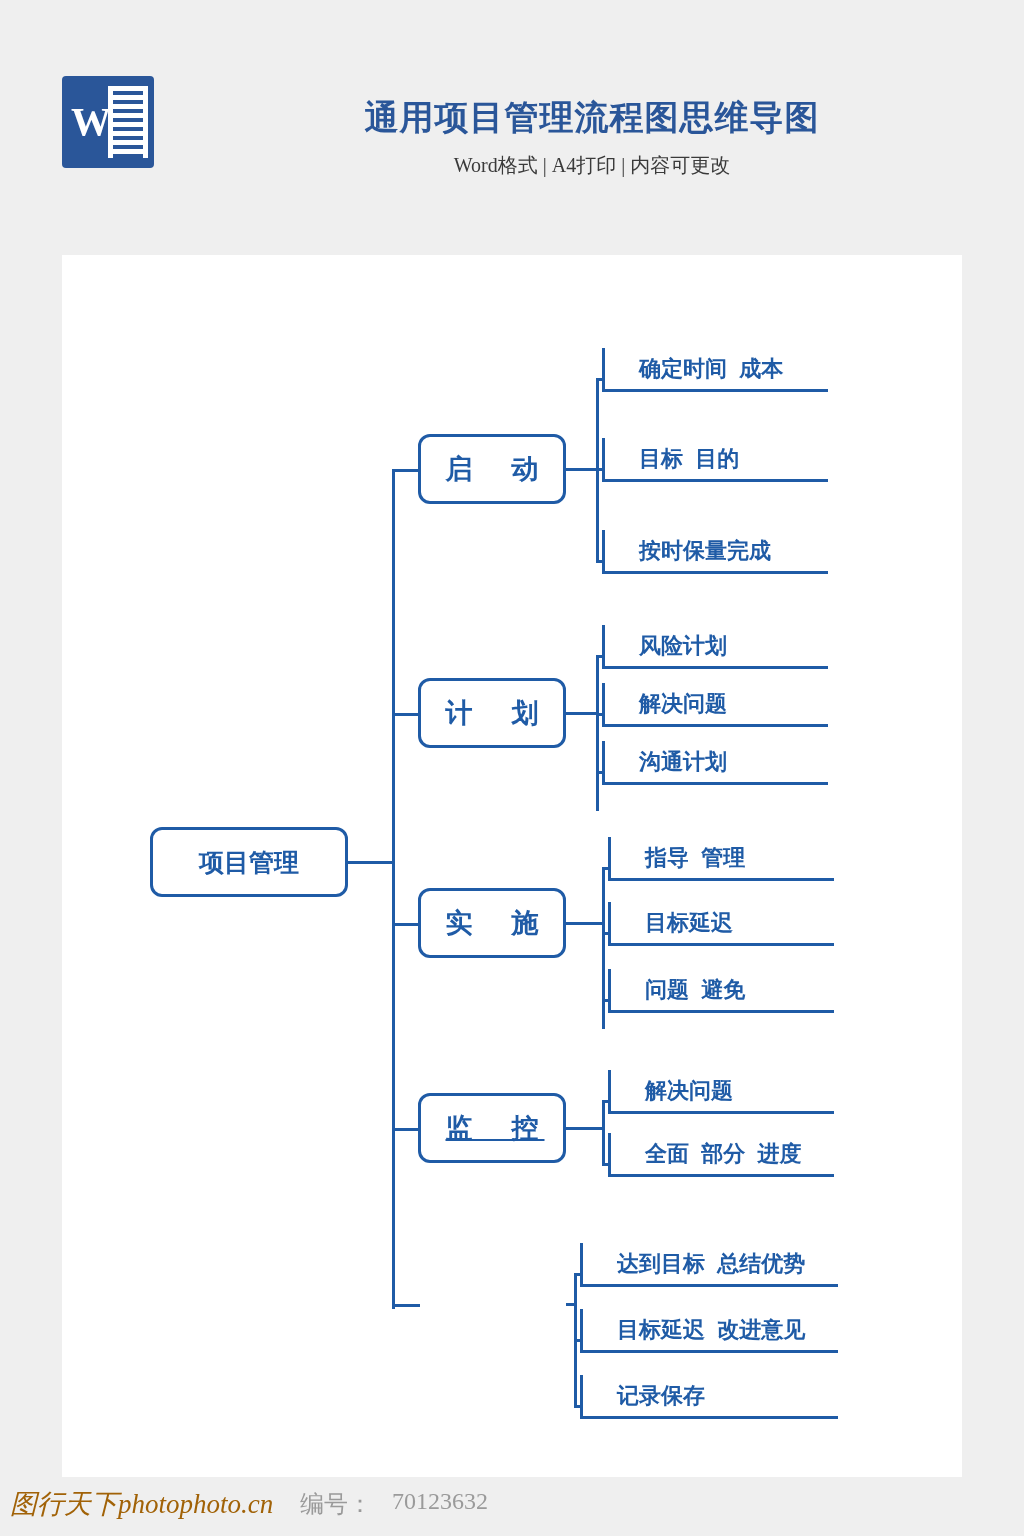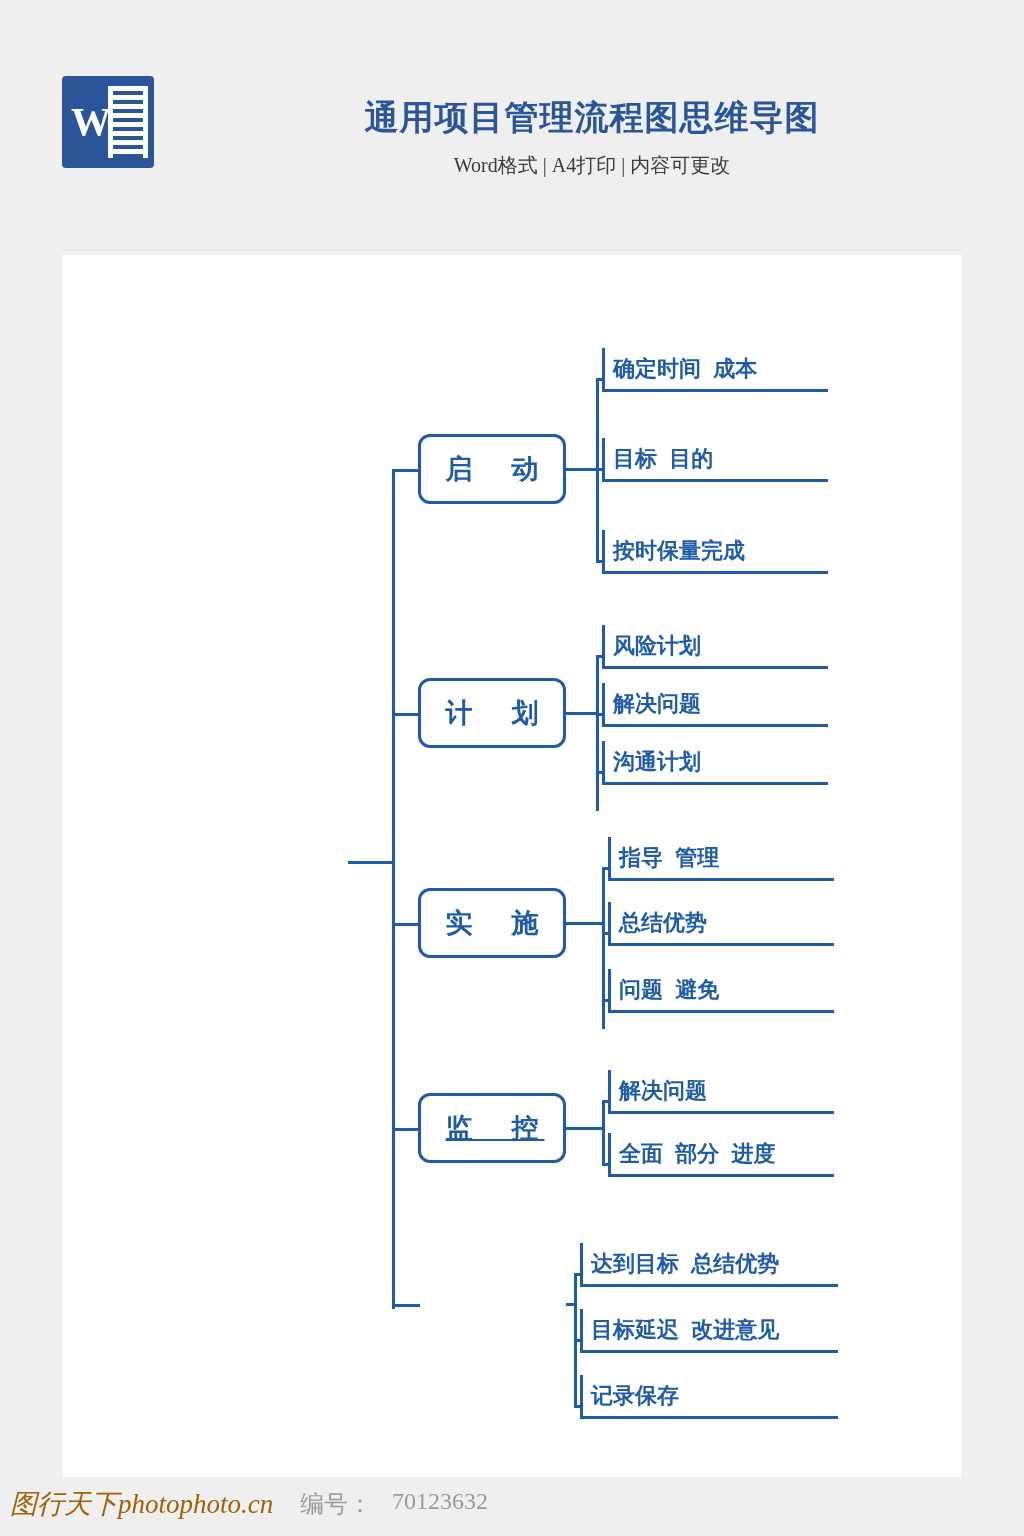--- a/index.html
+++ b/index.html
@@ -108,21 +108,21 @@
     box-sizing: border-box;
     border: 3px solid #1f5ba6;
     border-top: none;
     border-right: none;
     color: #1f5ba6;
     font-weight: bold;
     font-size: 22px;
     display: flex;
     align-items: center;
     background: transparent;
-    padding-left: 8px;
+    padding-left: 34px;
     white-space: pre;
   }
   .conn {
     position: absolute;
     background: #1f5ba6;
   }
   .conn.h { height: 3px; }
   .conn.v { width: 3px; }
 
   
@@ -165,20 +165,21 @@
         <i></i>
     </div>
     <div class="letter">W</div>
   </div>
   <div class="title-main">通用项目管理流程图思维导图</div>
   <div class="title-sub">Word格式 | A4打印 | 内容可更改</div>
 </div>
 
 <div class="page-canvas">
 
+  <div class="node root" style="left:88px; top:572px; width:198px; height:70px;">项目管理</div>
 
   <div class="conn h" style="left:286px; top:606px; width:46px;"></div>
 
   <div class="conn v" style="left:330px; top:214px; height:840px;"></div>
 
   <div class="conn h" style="left:330px; top:214px; width:28px;"></div>
   <div class="node branch" style="left:356px; top:179px; width:148px; height:70px;">启　动</div>
   <div class="conn h" style="left:504px; top:213px; width:32px;"></div>
   <div class="conn v" style="left:534px; top:123px; height:182px;"></div>
 
@@ -207,21 +208,21 @@
 
   <div class="conn h" style="left:330px; top:668px; width:28px;"></div>
   <div class="node branch" style="left:356px; top:633px; width:148px; height:70px;">实　施</div>
   <div class="conn h" style="left:504px; top:667px; width:38px;"></div>
   <div class="conn v" style="left:540px; top:612px; height:162px;"></div>
 
   <div class="conn h" style="left:540px; top:612px; width:8px;"></div>
   <div class="leaf" style="left:546px; top:582px; width:226px; height:44px;">指导  管理</div>
 
   <div class="conn h" style="left:540px; top:677px; width:8px;"></div>
-  <div class="leaf" style="left:546px; top:647px; width:226px; height:44px;">总结优势</div>
+  <div class="leaf" style="left:546px; top:647px; width:226px; height:44px;">目标延迟</div>
 
   <div class="conn h" style="left:540px; top:744px; width:8px;"></div>
   <div class="leaf" style="left:546px; top:714px; width:226px; height:44px;">问题  避免</div>
 
   <div class="conn h" style="left:330px; top:873px; width:28px;"></div>
   <div class="node branch" style="left:356px; top:838px; width:148px; height:70px;text-decoration:underline;">监　控</div>
   <div class="conn h" style="left:504px; top:872px; width:38px;"></div>
   <div class="conn v" style="left:540px; top:845px; height:63px;"></div>
 
   <div class="conn h" style="left:540px; top:845px; width:8px;"></div>

